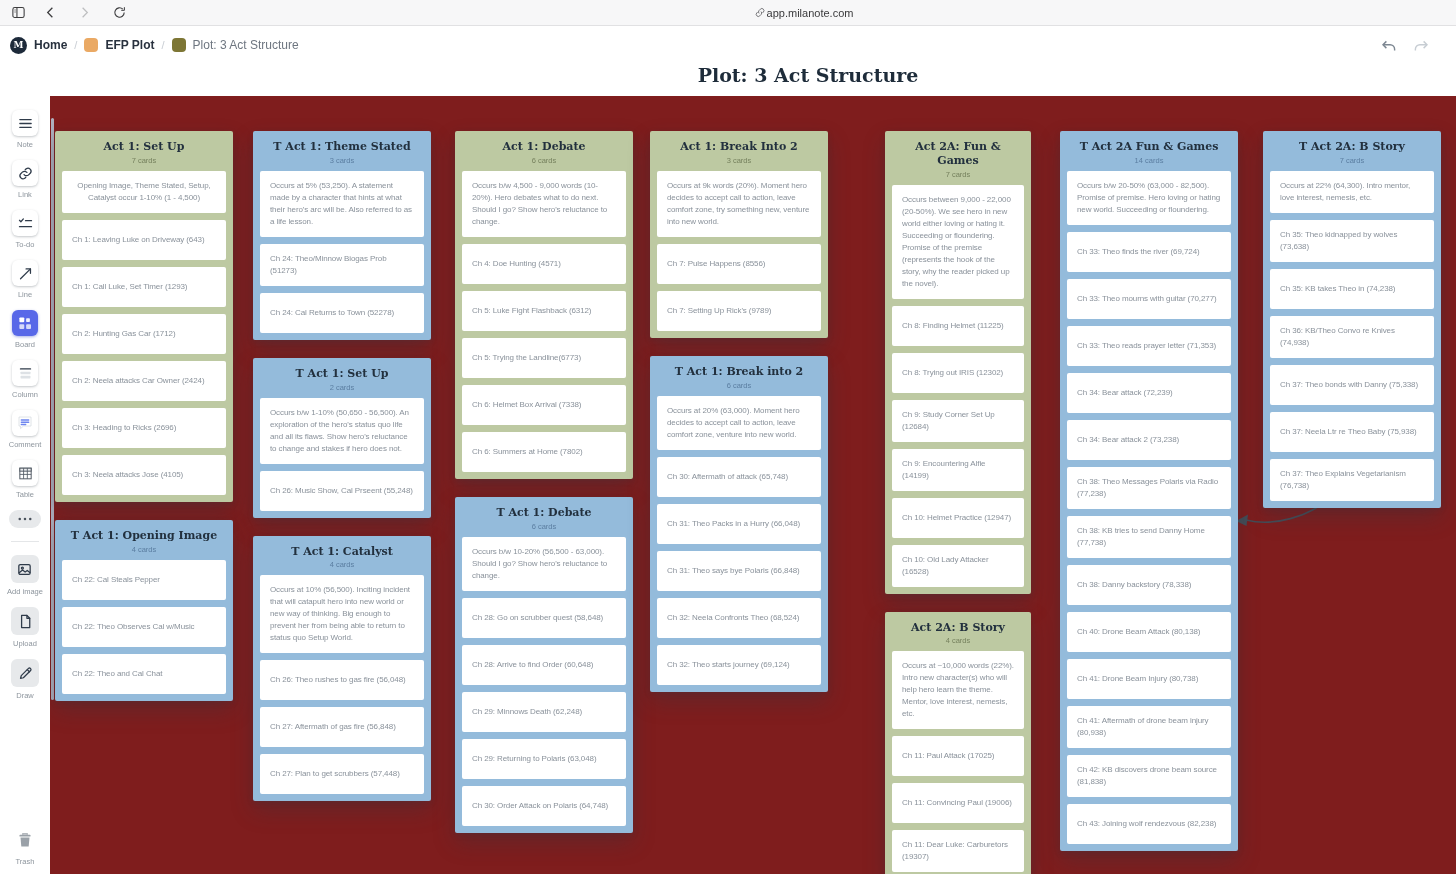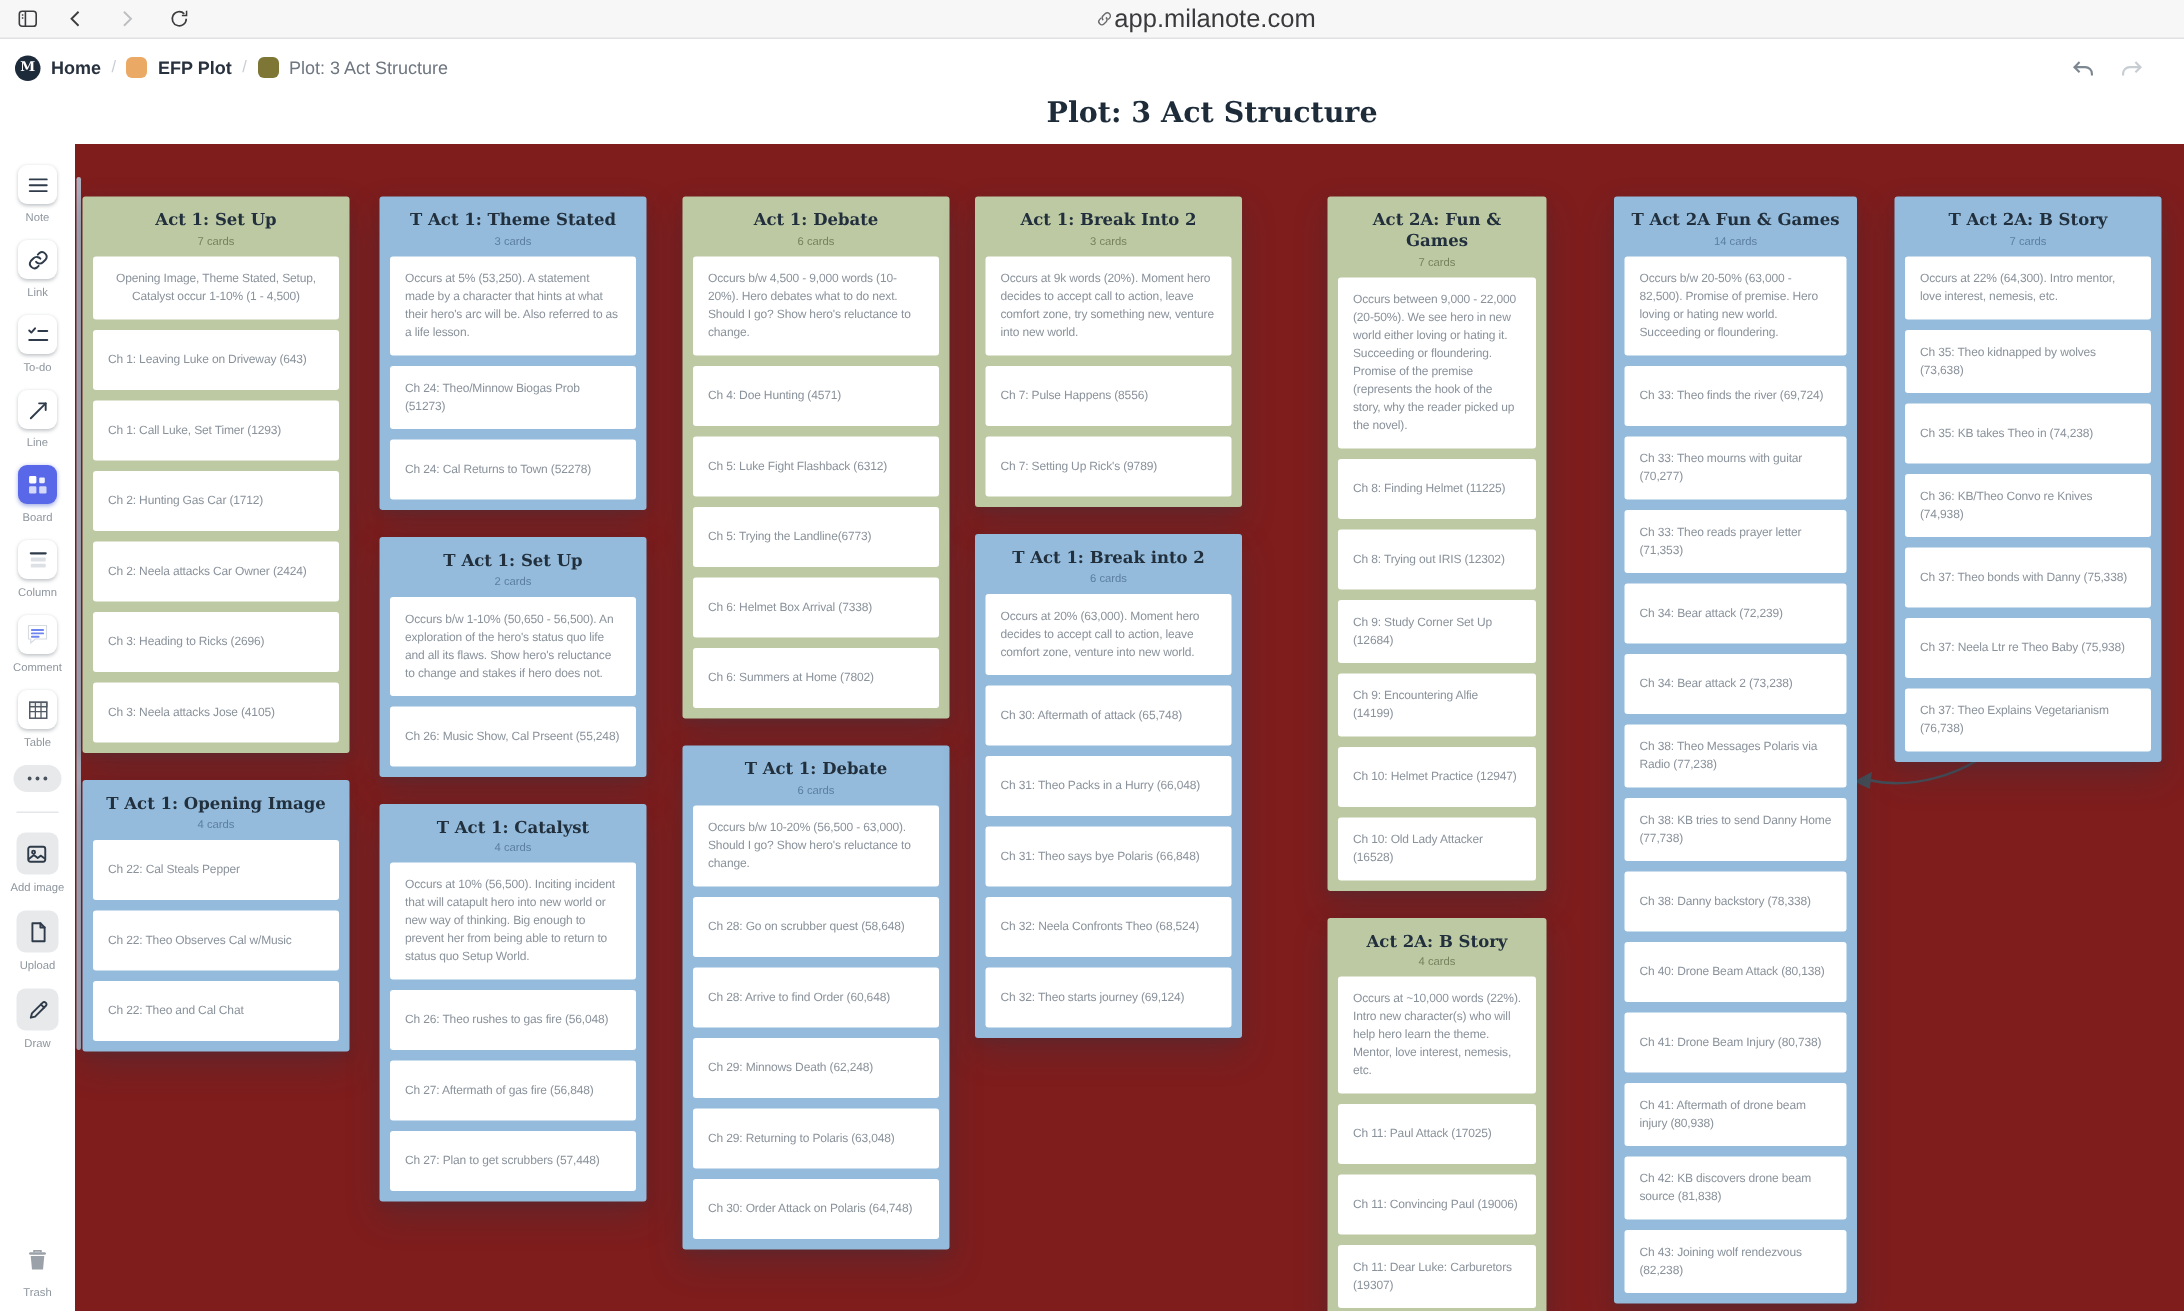--- a/index.html
+++ b/index.html
@@ -9,21 +9,21 @@
   
   .browser-bar { position:absolute; left:0; top:0; width:1456px; height:26px;
     background:#f7f7f8; border-bottom:1px solid #e1e1e3; display:flex; align-items:center; }
   .bicon { width:20px; height:18px; display:flex; align-items:center; justify-content:center; cursor:default; }
   .bicon svg { display:block; }
   .btoggle { margin-left:8px; }
   .bback { margin-left:12px; }
   .bfwd { margin-left:14px; }
   .breload { margin-left:15px; }
   .url-box { position:absolute; left:calc(50% + 76px); top:0; height:26px; transform:translateX(-50%);
-    display:flex; align-items:center; gap:1px; color:#3a3a3c; font-size:17px; }
+    display:flex; align-items:center; gap:1px; color:#3a3a3c; font-size:11px; }
   .win-scrollbar { position:absolute; right:2px; top:28px; width:4px; height:46px;
     border-radius:2px; background:#c3c4c7; }
 
   
   .app-header { position:absolute; left:0; top:26px; width:1456px; height:70px; background:#ffffff; }
   .breadcrumb { position:absolute; left:10px; top:9px; display:flex; align-items:center; gap:7px; height:20px; }
   .crumb { display:flex; align-items:center; gap:7px; cursor:default; }
   .crumb-label { font-size:12px; font-weight:bold; color:#28313e; }
   .crumb-label.muted { font-weight:normal; color:#6e7680; }
   .crumb-sep { color:#c9ced4; font-size:11px; }
@@ -422,21 +422,21 @@
         </div>
         <div class="cards">
           <div class="card">Occurs at ~10,000 words (22%). Intro new character(s) who will help hero learn the theme. Mentor, love interest, nemesis, etc.</div>
           <div class="card">Ch 11: Paul Attack (17025)</div>
           <div class="card">Ch 11: Convincing Paul (19006)</div>
           <div class="card">Ch 11: Dear Luke: Carburetors (19307)</div>
         </div>
       </div>
     </div>
     <div class="stack" style="left: 1010px;">
-      <div class="section" style="background: rgb(148, 187, 219); margin-left: 16px;">
+      <div class="section" style="background: rgb(148, 187, 219);">
         <div class="section-header">
           <div class="section-title">T Act 2A Fun &amp; Games</div>
           <div class="section-count blue">14 cards</div>
         </div>
         <div class="cards">
           <div class="card">Occurs b/w 20-50% (63,000 - 82,500). Promise of premise. Hero loving or hating new world. Succeeding or floundering.</div>
           <div class="card">Ch 33: Theo finds the river (69,724)</div>
           <div class="card">Ch 33: Theo mourns with guitar (70,277)</div>
           <div class="card">Ch 33: Theo reads prayer letter (71,353)</div>
           <div class="card">Ch 34: Bear attack (72,239)</div>

